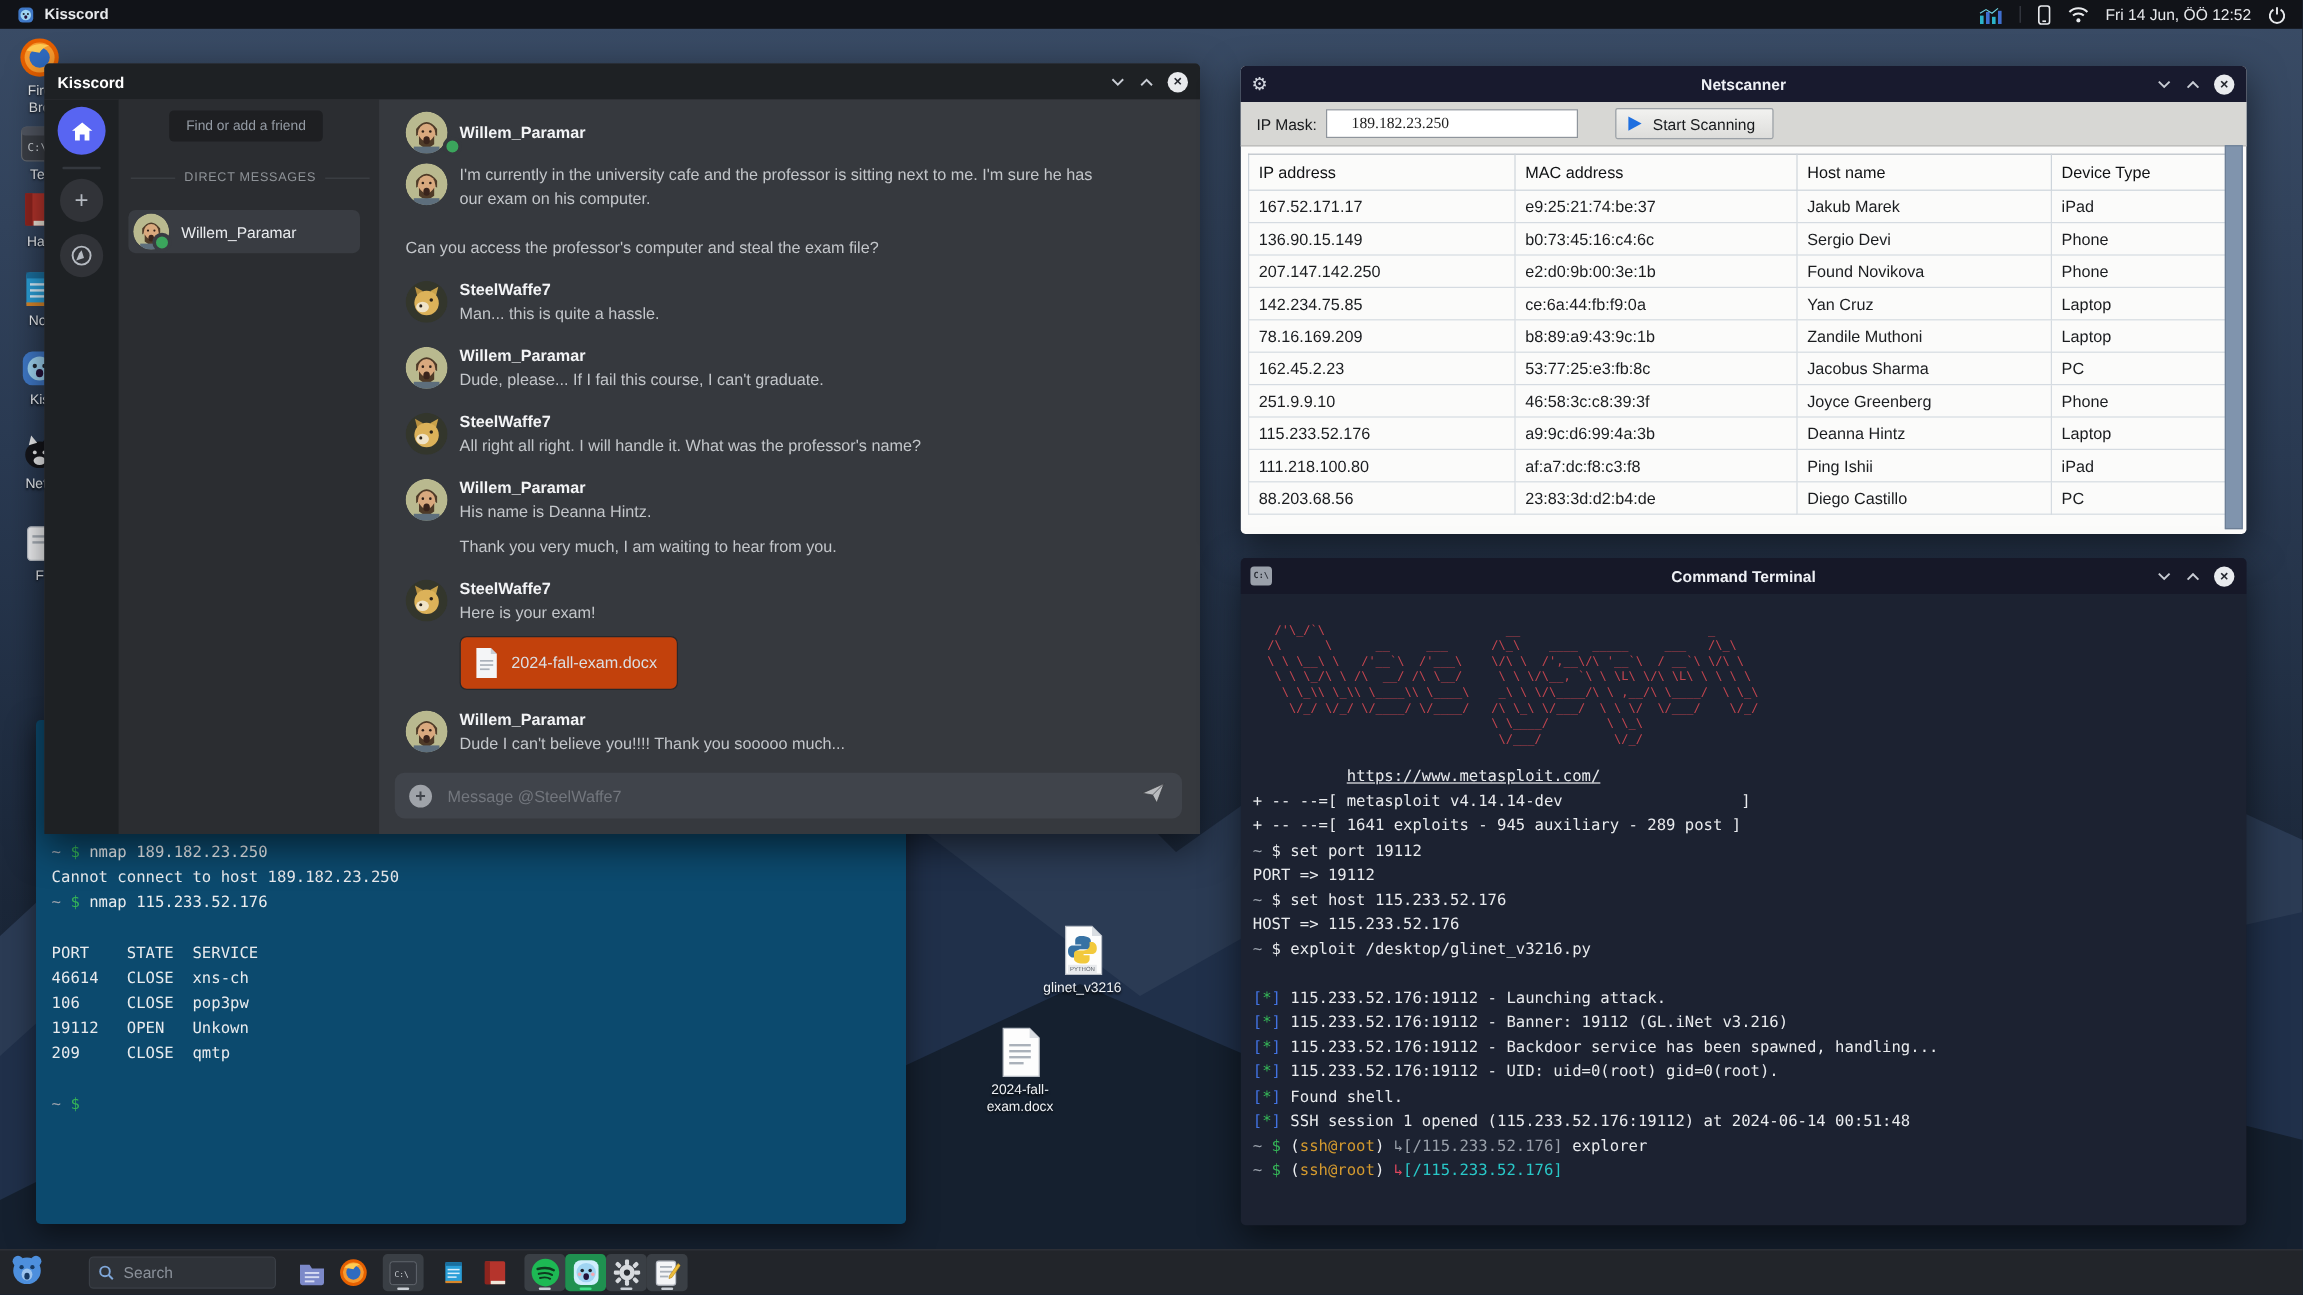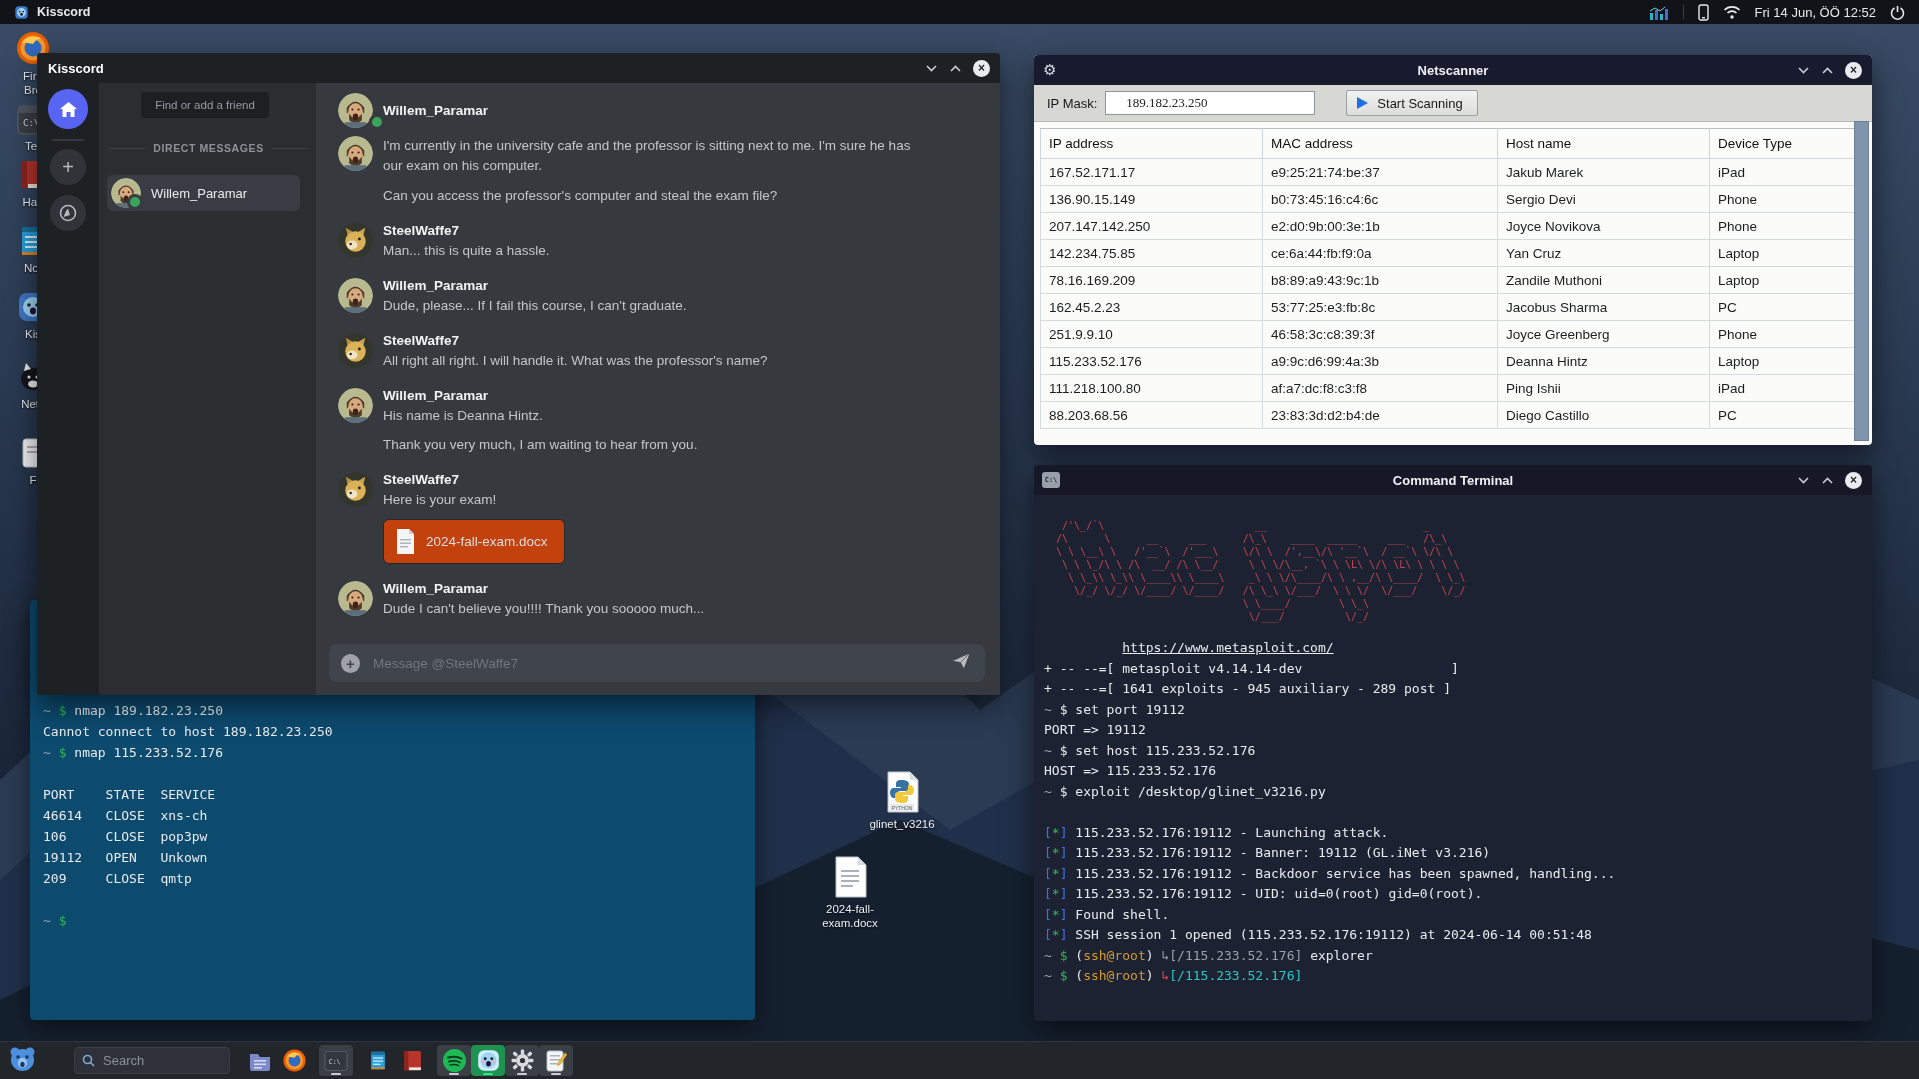--- a/index.html
+++ b/index.html
@@ -37,40 +37,40 @@
     display:flex;align-items:center;justify-content:center;cursor:pointer;}
   .kc-divider{position:absolute;left:15px;top:56px;width:32px;height:2px;background:#34383e;border-radius:1px;}
   .kc-circle{position:absolute;left:13px;width:36px;height:36px;border-radius:50%;background:#313338;
     display:flex;align-items:center;justify-content:center;color:#b5bac1;cursor:pointer;}
   .kc-plus{top:66px;font-size:20px;font-weight:400;}
   .kc-compass{top:112px;}
   .kc-channels{width:217px;background:#2b2d31;position:relative;flex:none;}
   .kc-find{position:absolute;left:42px;top:9px;width:128px;height:26px;background:#1e1f22;border-radius:4px;
     color:#949ba4;font-size:11.5px;display:flex;align-items:center;justify-content:center;cursor:text;}
   .kc-dmhdr{position:absolute;left:10px;right:8px;top:59px;display:flex;align-items:center;gap:8px;
-    color:#8e9297;font-size:10.5px;letter-spacing:.6px;font-weight:700;}
+    color:#8e9297;font-size:10.5px;letter-spacing:.6px;font-weight:400;}
   .kc-dmhdr:before,.kc-dmhdr:after{content:"";flex:1;height:1px;background:#3f4248;}
   .kc-dm{position:absolute;left:8px;top:92px;width:193px;height:36px;background:#393c42;border-radius:6px;
     display:flex;align-items:center;cursor:pointer;}
   .kc-dm .nm{color:#e9ebee;font-size:13px;margin-left:10px;}
   .kc-chat{flex:1;position:relative;background:#36393e;overflow:hidden;}
   .kc-msgs{position:absolute;top:0;left:0;right:0;bottom:62px;overflow:hidden;padding-left:22px;padding-right:14px;}
   .av-wrap{position:relative;width:35px;height:35px;flex:none;}
   .av-wrap svg{width:35px;height:35px;border-radius:50%;display:block;}
   .dot{position:absolute;right:-2px;bottom:-2px;width:10px;height:10px;border-radius:50%;
     background:#3ba55c;border:3px solid #36393e;}
   .mg{display:flex;margin-top:17px;}
   .mg .avcol{width:45px;flex:none;}
   .mg-header{margin-top:10px;align-items:center;}
   .mg-header .author{margin-bottom:0;}
   .author{color:#f2f3f5;font-size:13.5px;font-weight:700;margin-bottom:3px;}
   .mbody{min-width:0;}
   .para{color:#c3c6ca;font-size:13.5px;line-height:20px;}
   .para + .para{margin-top:9px;}
-  .mg.cont{margin-top:10px;}
+  .mg.cont{margin-top:21px;flex-direction:column;}
   .mg.avmsg{margin-top:8px;}
   .attach{margin-top:9px;display:inline-flex;align-items:center;background:#c2410c;border:1px solid #26282c;
     border-radius:6px;padding:8px 16px 8px 11px;cursor:pointer;text-align:center;}
   .attach .fname{color:#dcdee2;font-size:13.5px;margin-left:10px;}
   .kc-composer{position:absolute;left:13px;right:15px;bottom:13px;height:38px;background:#40444b;
     border-radius:8px;display:flex;align-items:center;cursor:text;}
   .kc-plus2{width:19px;height:19px;border-radius:50%;background:#9fa3a9;color:#40444b;font-size:15px;
     font-weight:700;display:flex;align-items:center;justify-content:center;margin-left:12px;flex:none;cursor:pointer;}
   .kc-ph{color:#72767d;font-size:13.5px;margin-left:13px;flex:1;}
   .kc-send{margin-right:14px;flex:none;cursor:pointer;}
@@ -504,21 +504,21 @@
             </tr>
             <tr>
               <td>136.90.15.149</td>
               <td>b0:73:45:16:c4:6c</td>
               <td>Sergio Devi</td>
               <td>Phone</td>
             </tr>
             <tr>
               <td>207.147.142.250</td>
               <td>e2:d0:9b:00:3e:1b</td>
-              <td>Joyce Novikova</td>
+              <td>Found Novikova</td>
               <td>Phone</td>
             </tr>
             <tr>
               <td>142.234.75.85</td>
               <td>ce:6a:44:fb:f9:0a</td>
               <td>Yan Cruz</td>
               <td>Laptop</td>
             </tr>
             <tr>
               <td>78.16.169.209</td>

